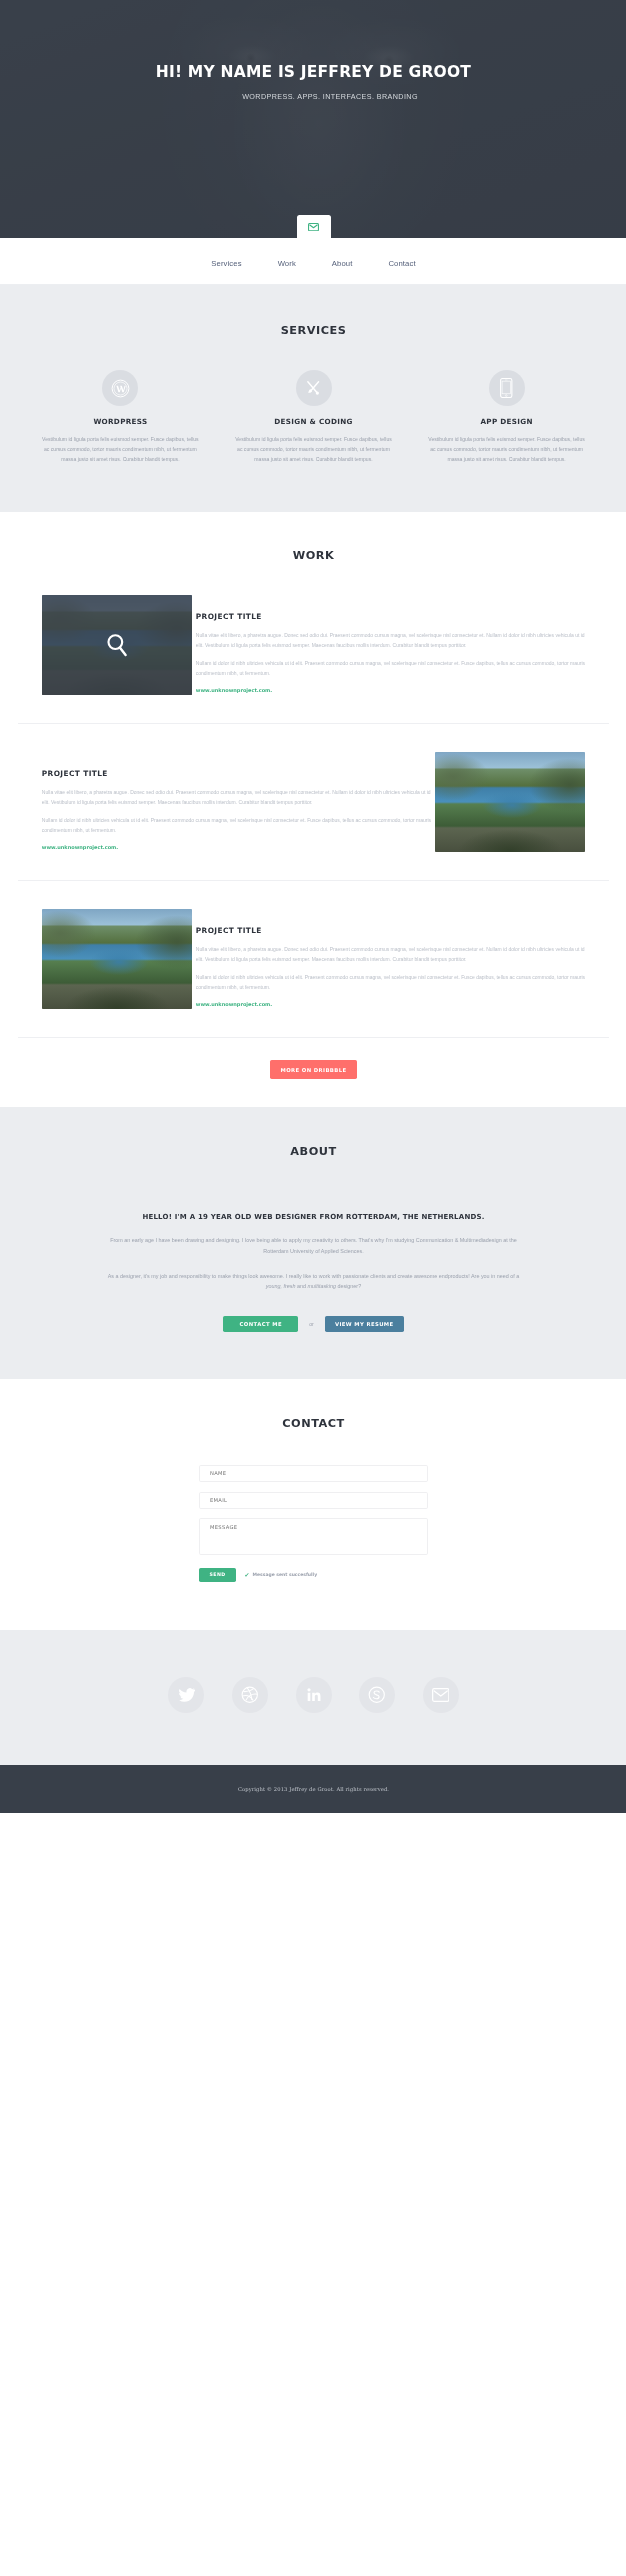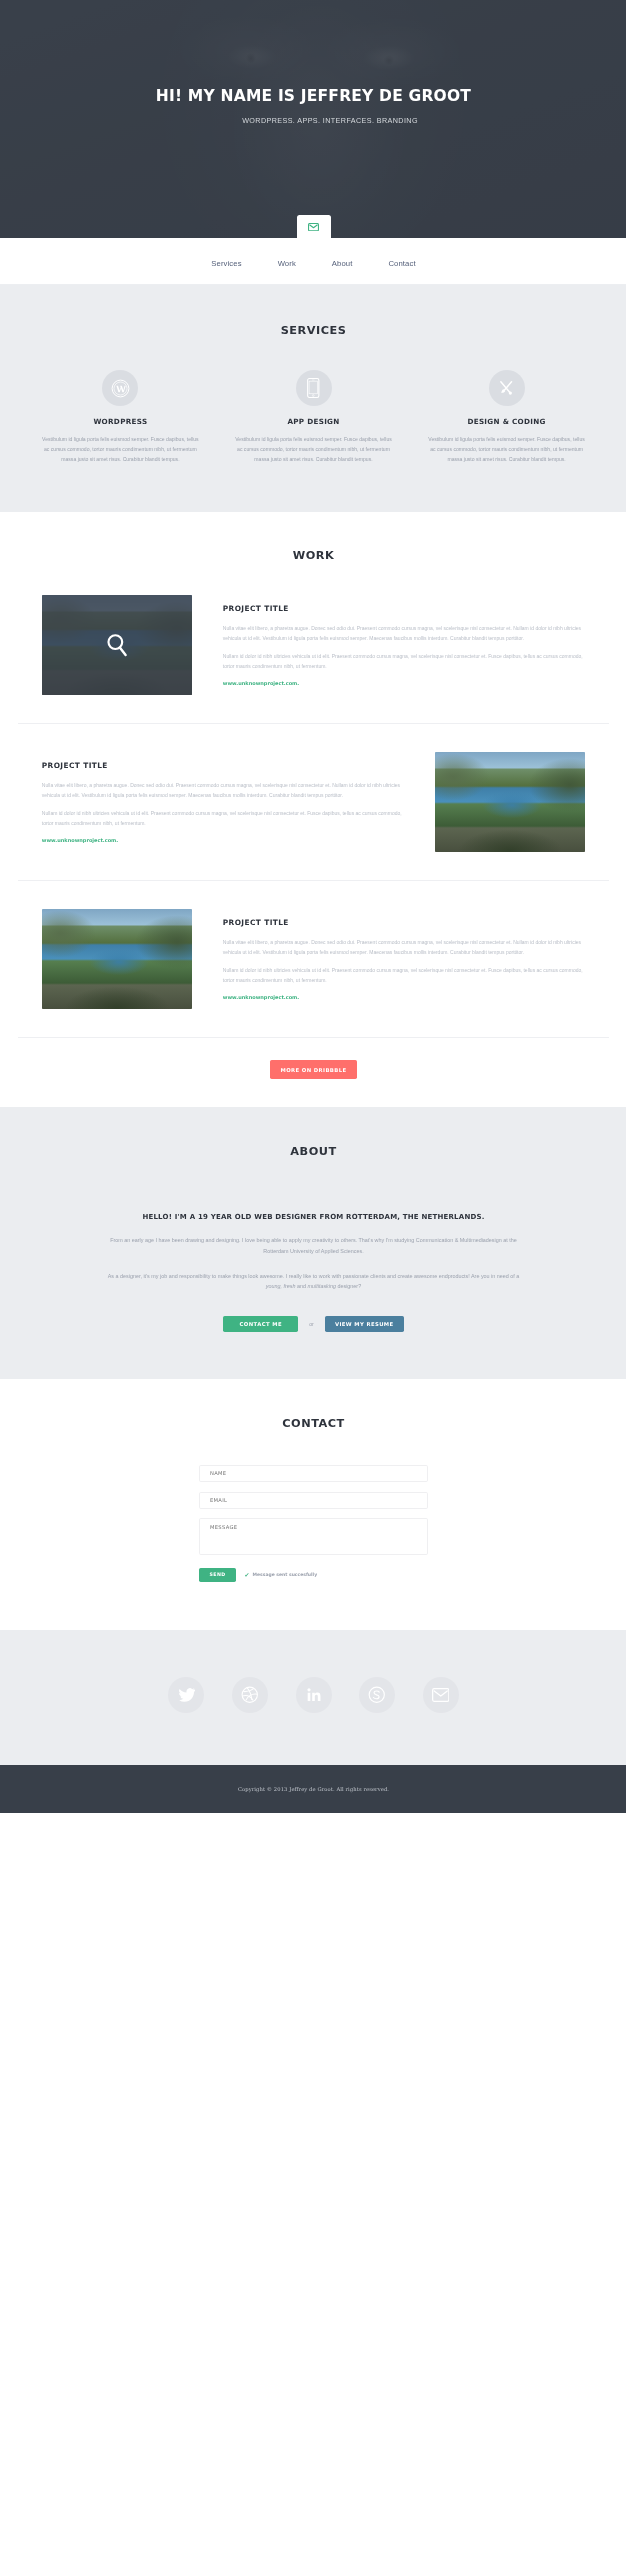--- a/index.html
+++ b/index.html
@@ -41,21 +41,20 @@
   }
   .hero h1 {
     font-family:"DejaVu Sans", sans-serif;
     font-weight:bold;
     font-size:15.5px;
     line-height:1.42;
     letter-spacing:0.2px;
     color:#ffffff;
     text-align:center;
     text-transform:uppercase;
-    margin-top:24px;
   }
   .hero-sub {
     margin-top:9.2px;
     font-size:7.2px;
     letter-spacing:0.4px;
     color:#d6dade;
     text-transform:uppercase;
     text-align:center;
     margin-left:33px;
   }
@@ -133,22 +132,22 @@
     margin-top:9.2px;
     font-size:5.1px;
     line-height:1.92;
     color:#9ba1ad;
   }
 
   
   .work { padding-top:37px; padding-bottom:0; }
   .work-row {
     display:flex;
-    align-items:center;
-    gap:31px;
+    align-items:flex-end;
+    gap:4px;
     padding:28px 23.4px;
     border-bottom:0.8px solid #eeeff2;
   }
   .work-row.first { padding-top:33px; }
   .work-thumb {
     width:150px; height:100px;
     flex:0 0 150px;
     position:relative;
     overflow:hidden;
     border-radius:0.8px;
@@ -359,41 +358,41 @@
             <circle cx="12" cy="12" r="8.2" fill="none" stroke="#fff" stroke-width="0.85"></circle>
             <path d="M6.4 8.6 h2.5 l1.9 5.9 1.4-4.2-0.7-1.7h2.2 l1.9 5.9 1.5-5.9h1.5 l-2.6 8.2h-1.6l-1.7-5.1-1.7 5.1h-1.6l-2.6-8.2z" fill="#fff"></path>
           </svg>
         </div>
         <div class="svc-name">WORDPRESS</div>
         <p class="svc-desc">Vestibulum id ligula porta felis euismod semper. Fusce dapibus, tellus ac cursus commodo, tortor mauris condimentum nibh, ut fermentum massa justo sit amet risus. Curabitur blandit tempus.</p>
       </div>
 
       <div class="svc">
         <div class="svc-circle">
+          <svg width="18.4" height="18.4" viewBox="0 0 24 24">
+            <path d="M5 3.6 L16.6 17.4" stroke="#fff" stroke-width="1.9" stroke-linecap="round"></path>
+            <path d="M19 3.6 L9.5 14.6" stroke="#fff" stroke-width="1.9" stroke-linecap="round"></path>
+            <path d="M8.2 13.2 c-1.6 1.1 -1.5 3.1 -2.9 4.3 c1.9 .9 4.4 .4 5.2 -1.5 z" fill="#fff"></path>
+            <circle cx="17.4" cy="18.3" r="2.1" fill="#fff"></circle>
+          </svg>
+        </div>
+        <div class="svc-name">DESIGN &amp; CODING</div>
+        <p class="svc-desc">Vestibulum id ligula porta felis euismod semper. Fusce dapibus, tellus ac cursus commodo, tortor mauris condimentum nibh, ut fermentum massa justo sit amet risus. Curabitur blandit tempus.</p>
+      </div>
+
+      <div class="svc">
+        <div class="svc-circle">
           <svg width="12.5" height="20" viewBox="0 0 16 26">
             <rect x="0.7" y="0.7" width="14.6" height="24.6" rx="2.2" fill="none" stroke="#fff" stroke-width="1.4"></rect>
             <rect x="2.6" y="4.1" width="10.8" height="16.4" fill="none" stroke="#fff" stroke-width="0.8"></rect>
             <rect x="6.2" y="2.2" width="3.6" height="0.8" rx="0.4" fill="#fff"></rect>
             <circle cx="8" cy="22.8" r="1.15" fill="none" stroke="#fff" stroke-width="0.8"></circle>
           </svg>
         </div>
         <div class="svc-name">APP DESIGN</div>
-        <p class="svc-desc">Vestibulum id ligula porta felis euismod semper. Fusce dapibus, tellus ac cursus commodo, tortor mauris condimentum nibh, ut fermentum massa justo sit amet risus. Curabitur blandit tempus.</p>
-      </div>
-
-      <div class="svc">
-        <div class="svc-circle">
-          <svg width="18.4" height="18.4" viewBox="0 0 24 24">
-            <path d="M5 3.6 L16.6 17.4" stroke="#fff" stroke-width="1.9" stroke-linecap="round"></path>
-            <path d="M19 3.6 L9.5 14.6" stroke="#fff" stroke-width="1.9" stroke-linecap="round"></path>
-            <path d="M8.2 13.2 c-1.6 1.1 -1.5 3.1 -2.9 4.3 c1.9 .9 4.4 .4 5.2 -1.5 z" fill="#fff"></path>
-            <circle cx="17.4" cy="18.3" r="2.1" fill="#fff"></circle>
-          </svg>
-        </div>
-        <div class="svc-name">DESIGN &amp; CODING</div>
         <p class="svc-desc">Vestibulum id ligula porta felis euismod semper. Fusce dapibus, tellus ac cursus commodo, tortor mauris condimentum nibh, ut fermentum massa justo sit amet risus. Curabitur blandit tempus.</p>
       </div>
 
     </div>
   </section>
 
   <section class="section section-white work" id="work">
     <h2 class="sec-title">WORK</h2>
 
     <article class="work-row first">

